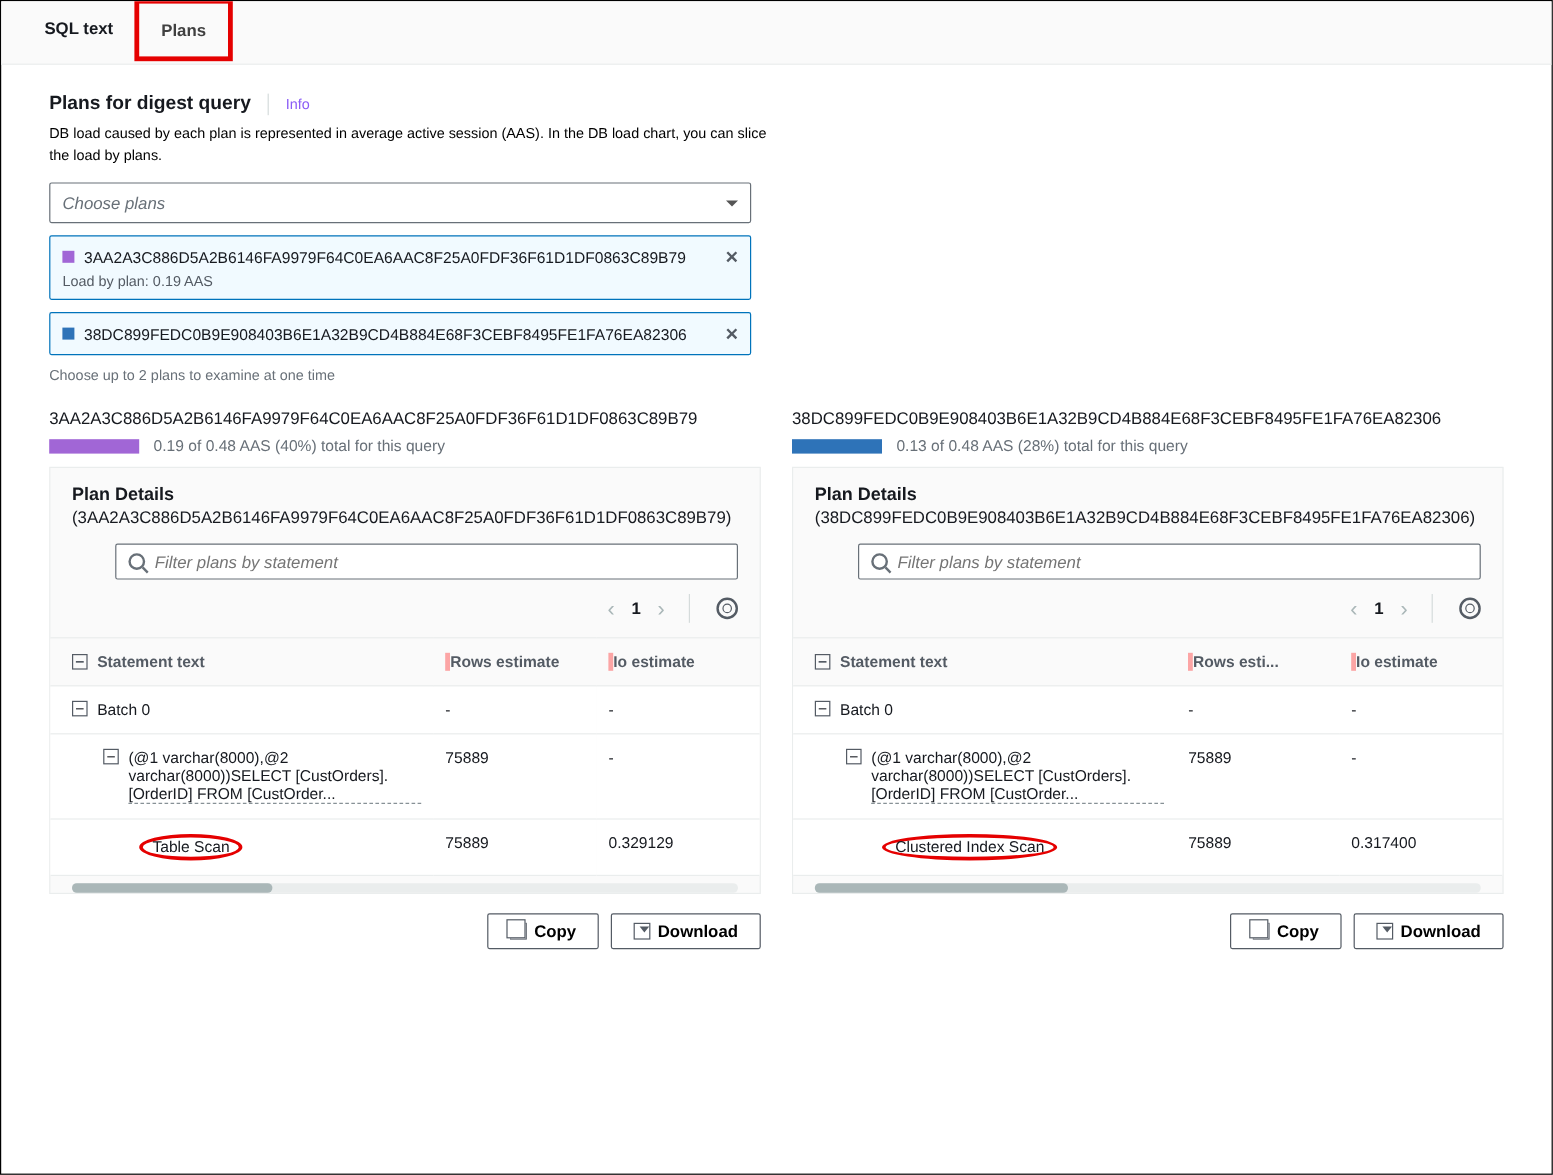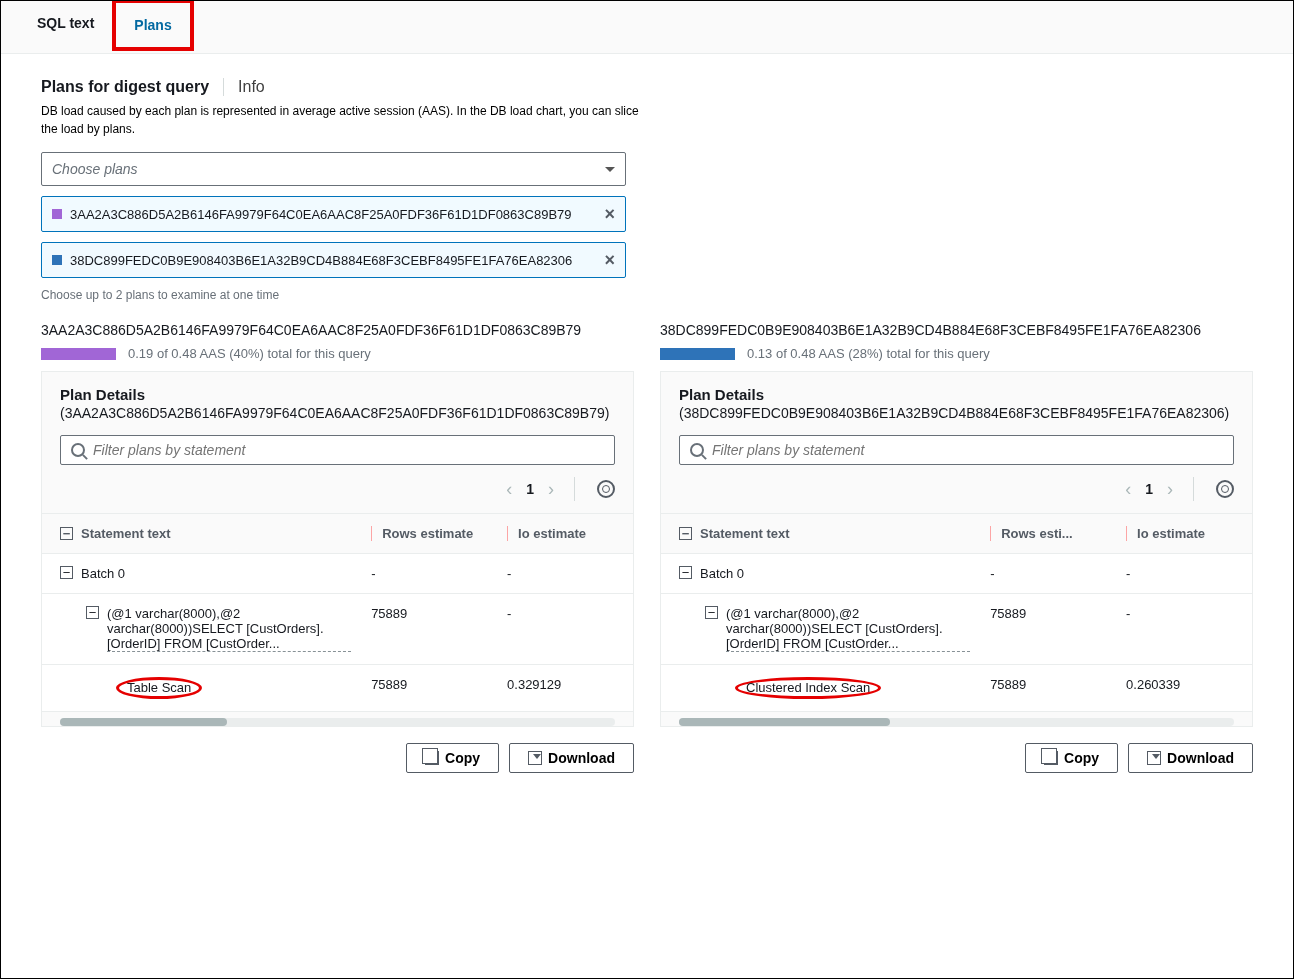--- a/index.html
+++ b/index.html
@@ -1,28 +1,28 @@
 <!DOCTYPE html>
 <html><head>
 <meta charset="utf-8">
 <style>
 * { box-sizing: border-box; margin: 0; padding: 0; }
 body { font-family: "Amazon Ember", "Helvetica Neue", Arial, sans-serif; background: #fff; color: #16191f; font-size: 14px; border: 1px solid #000; width: 1294px; height: 979px; overflow: hidden; }
 
 .tabbar { display: flex; background: #fafafa; border-bottom: 1px solid #eaeded; padding-left: 18px; }
 .tab { padding: 14px 18px; font-weight: 700; color: #16191f; cursor: pointer; }
-.tab.active { color: #0369a1; }
+.tab.active { color: #404040; }
 .red-box { border: 4px solid #e50000; position: relative; top: -2px; }
 
 .page { padding: 24px 40px; }
 
 .section-header { display: flex; align-items: center; gap: 14px; }
 .section-title { font-weight: 700; font-size: 16px; }
 .divider-v { width: 1px; height: 18px; background: #d5dbdb; }
-.info-link { color: #404040; font-size: 16px; }
+.info-link { color: #8b5cf6; font-size: 12px; }
 .desc { color: #000000; font-size: 12px; margin-top: 6px; max-width: 600px; line-height: 1.5; }
 
 .dropdown { margin-top: 14px; width: 585px; border: 1px solid #687078; border-radius: 2px; padding: 8px 10px; display: flex; justify-content: space-between; align-items: center; color: #687078; font-style: italic; background: #fff; }
 .caret-down { width: 0; height: 0; border-left: 5px solid transparent; border-right: 5px solid transparent; border-top: 5px solid #555; }
 
 .chip { margin-top: 10px; width: 585px; border: 1px solid #0073bb; background: #f1faff; border-radius: 2px; padding: 8px 10px; }
 .chip-top { display: flex; align-items: center; gap: 8px; }
 .chip-sq { width: 10px; height: 10px; flex-shrink: 0; }
 .chip-hash { font-size: 13px; flex: 1; overflow: hidden; white-space: nowrap; }
 .chip-x { color: #545b64; font-weight: 700; cursor: pointer; font-size: 18px; line-height: 1; }
@@ -34,36 +34,36 @@
 .plan-hash { font-size: 14px; white-space: nowrap; overflow: hidden; }
 .plan-summary { display: flex; align-items: center; gap: 12px; margin-top: 8px; }
 .bar { width: 75px; height: 12px; }
 .summary-txt { color: #687078; font-size: 13px; }
 
 .panel { border: 1px solid #eaeded; background: #fafafa; margin-top: 10px; }
 .panel-hdr { padding: 14px 18px; font-size: 15px; }
 .panel-title { font-weight: 700; }
 .panel-sub { font-size: 14px; margin-top: 2px; word-break: break-all; }
 .searchwrap { padding: 0 18px; }
-.search { border: 1px solid #687078; border-radius: 2px; display: flex; align-items: center; padding: 6px 10px; gap: 8px; background: #fff; }
+.search { border: 1px solid #687078; border-radius: 2px; display: flex; align-items: center; padding: 6px 10px; gap: 8px; background: #fff; margin-left: 36px; }
 .search input { border: none; outline: none; flex: 1; font-size: 14px; font-style: italic; color: #687078; }
 .mag { width: 14px; height: 14px; border: 2px solid #687078; border-radius: 50%; position: relative; }
 .mag::after { content: ''; position: absolute; width: 6px; height: 2px; background: #687078; bottom: -3px; right: -5px; transform: rotate(45deg); }
 
 .pager { display: flex; justify-content: flex-end; align-items: center; gap: 14px; padding: 12px 18px; }
 .pager .num { font-weight: 700; }
 .chev { color: #aab7b8; font-size: 18px; }
 .gear { width: 18px; height: 18px; border: 2px solid #545b64; border-radius: 50%; position: relative; margin-left: 8px; }
 .gear::before { content: ''; position: absolute; inset: 3px; border: 1px solid #545b64; border-radius: 50%; }
 .vsep { width: 1px; height: 24px; background: #d5dbdb; margin-left: 6px; }
 
 table { width: 100%; border-collapse: collapse; }
 th { text-align: left; font-weight: 700; font-size: 13px; color: #545b64; padding: 12px 10px; border-top: 1px solid #eaeded; border-bottom: 1px solid #eaeded; background: #fafafa; }
 th:first-child, td.stcell { padding-left: 18px; }
-th .colres { border-left: 1px solid #fca5a5; padding-left: 10px; display: inline-block; }
+th .colres { border-left: 4px solid #fca5a5; display: inline-block; }
 td { padding: 12px 10px; border-bottom: 1px solid #eaeded; vertical-align: top; background: #fff; font-size: 13px; }
 .tree-toggle { display: inline-flex; width: 13px; height: 13px; border: 1px solid #545b64; align-items: center; justify-content: center; font-size: 13px; line-height: 1; margin-right: 8px; flex-shrink: 0; }
 .stcell-content { display: flex; }
 .indent1 { margin-left: 26px; }
 .indent2 { margin-left: 56px; }
 .stmt-txt { border-bottom: 1px dashed #879196; }
 .circled { display: inline-block; border: 3px solid #e50000; border-radius: 50%; padding: 0 8px 1px; }
 
 .scrolltrack { height: 8px; background: #eaeded; border-radius: 4px; margin: 6px 18px 0; position: relative; }
 .scrollthumb { position: absolute; height: 8px; background: #aab7b8; border-radius: 4px; }
@@ -97,20 +97,21 @@
     <span class="caret-down"></span>
   </div>
 
   <div id="chips">
       <div class="chip">
         <div class="chip-top">
     <span class="chip-sq" style="background:#a166d6"></span>
     <span class="chip-hash">3AA2A3C886D5A2B6146FA9979F64C0EA6AAC8F25A0FDF36F61D1DF0863C89B79</span>
     <span class="chip-x">×</span>
   </div>
+  <div class="chip-sub">Load by plan: 0.19 AAS</div>
       </div>
       <div class="chip">
         <div class="chip-top">
     <span class="chip-sq" style="background:#2e73b8"></span>
     <span class="chip-hash">38DC899FEDC0B9E908403B6E1A32B9CD4B884E68F3CEBF8495FE1FA76EA82306</span>
     <span class="chip-x">×</span>
   </div>
       </div>
     </div>
   <div class="helper">Choose up to 2 plans to examine at one time</div>
@@ -248,21 +249,21 @@
       <td>75889</td>
       <td>-</td>
     </tr>
               <tr>
       <td class="stcell">
                   <div class="stcell-content indent2">
                     <span class="circled">Clustered Index Scan</span>
                   </div>
                 </td>
       <td>75889</td>
-      <td>0.260339</td>
+      <td>0.317400</td>
     </tr>
             </tbody>
       </table>
       <div class="scrolltrack">
             <div class="scrollthumb" style="width:38%;left:0"></div>
           </div>
     </div>
     <div class="actions">
       <button class="btn">
             <span class="icn-copy"></span>

